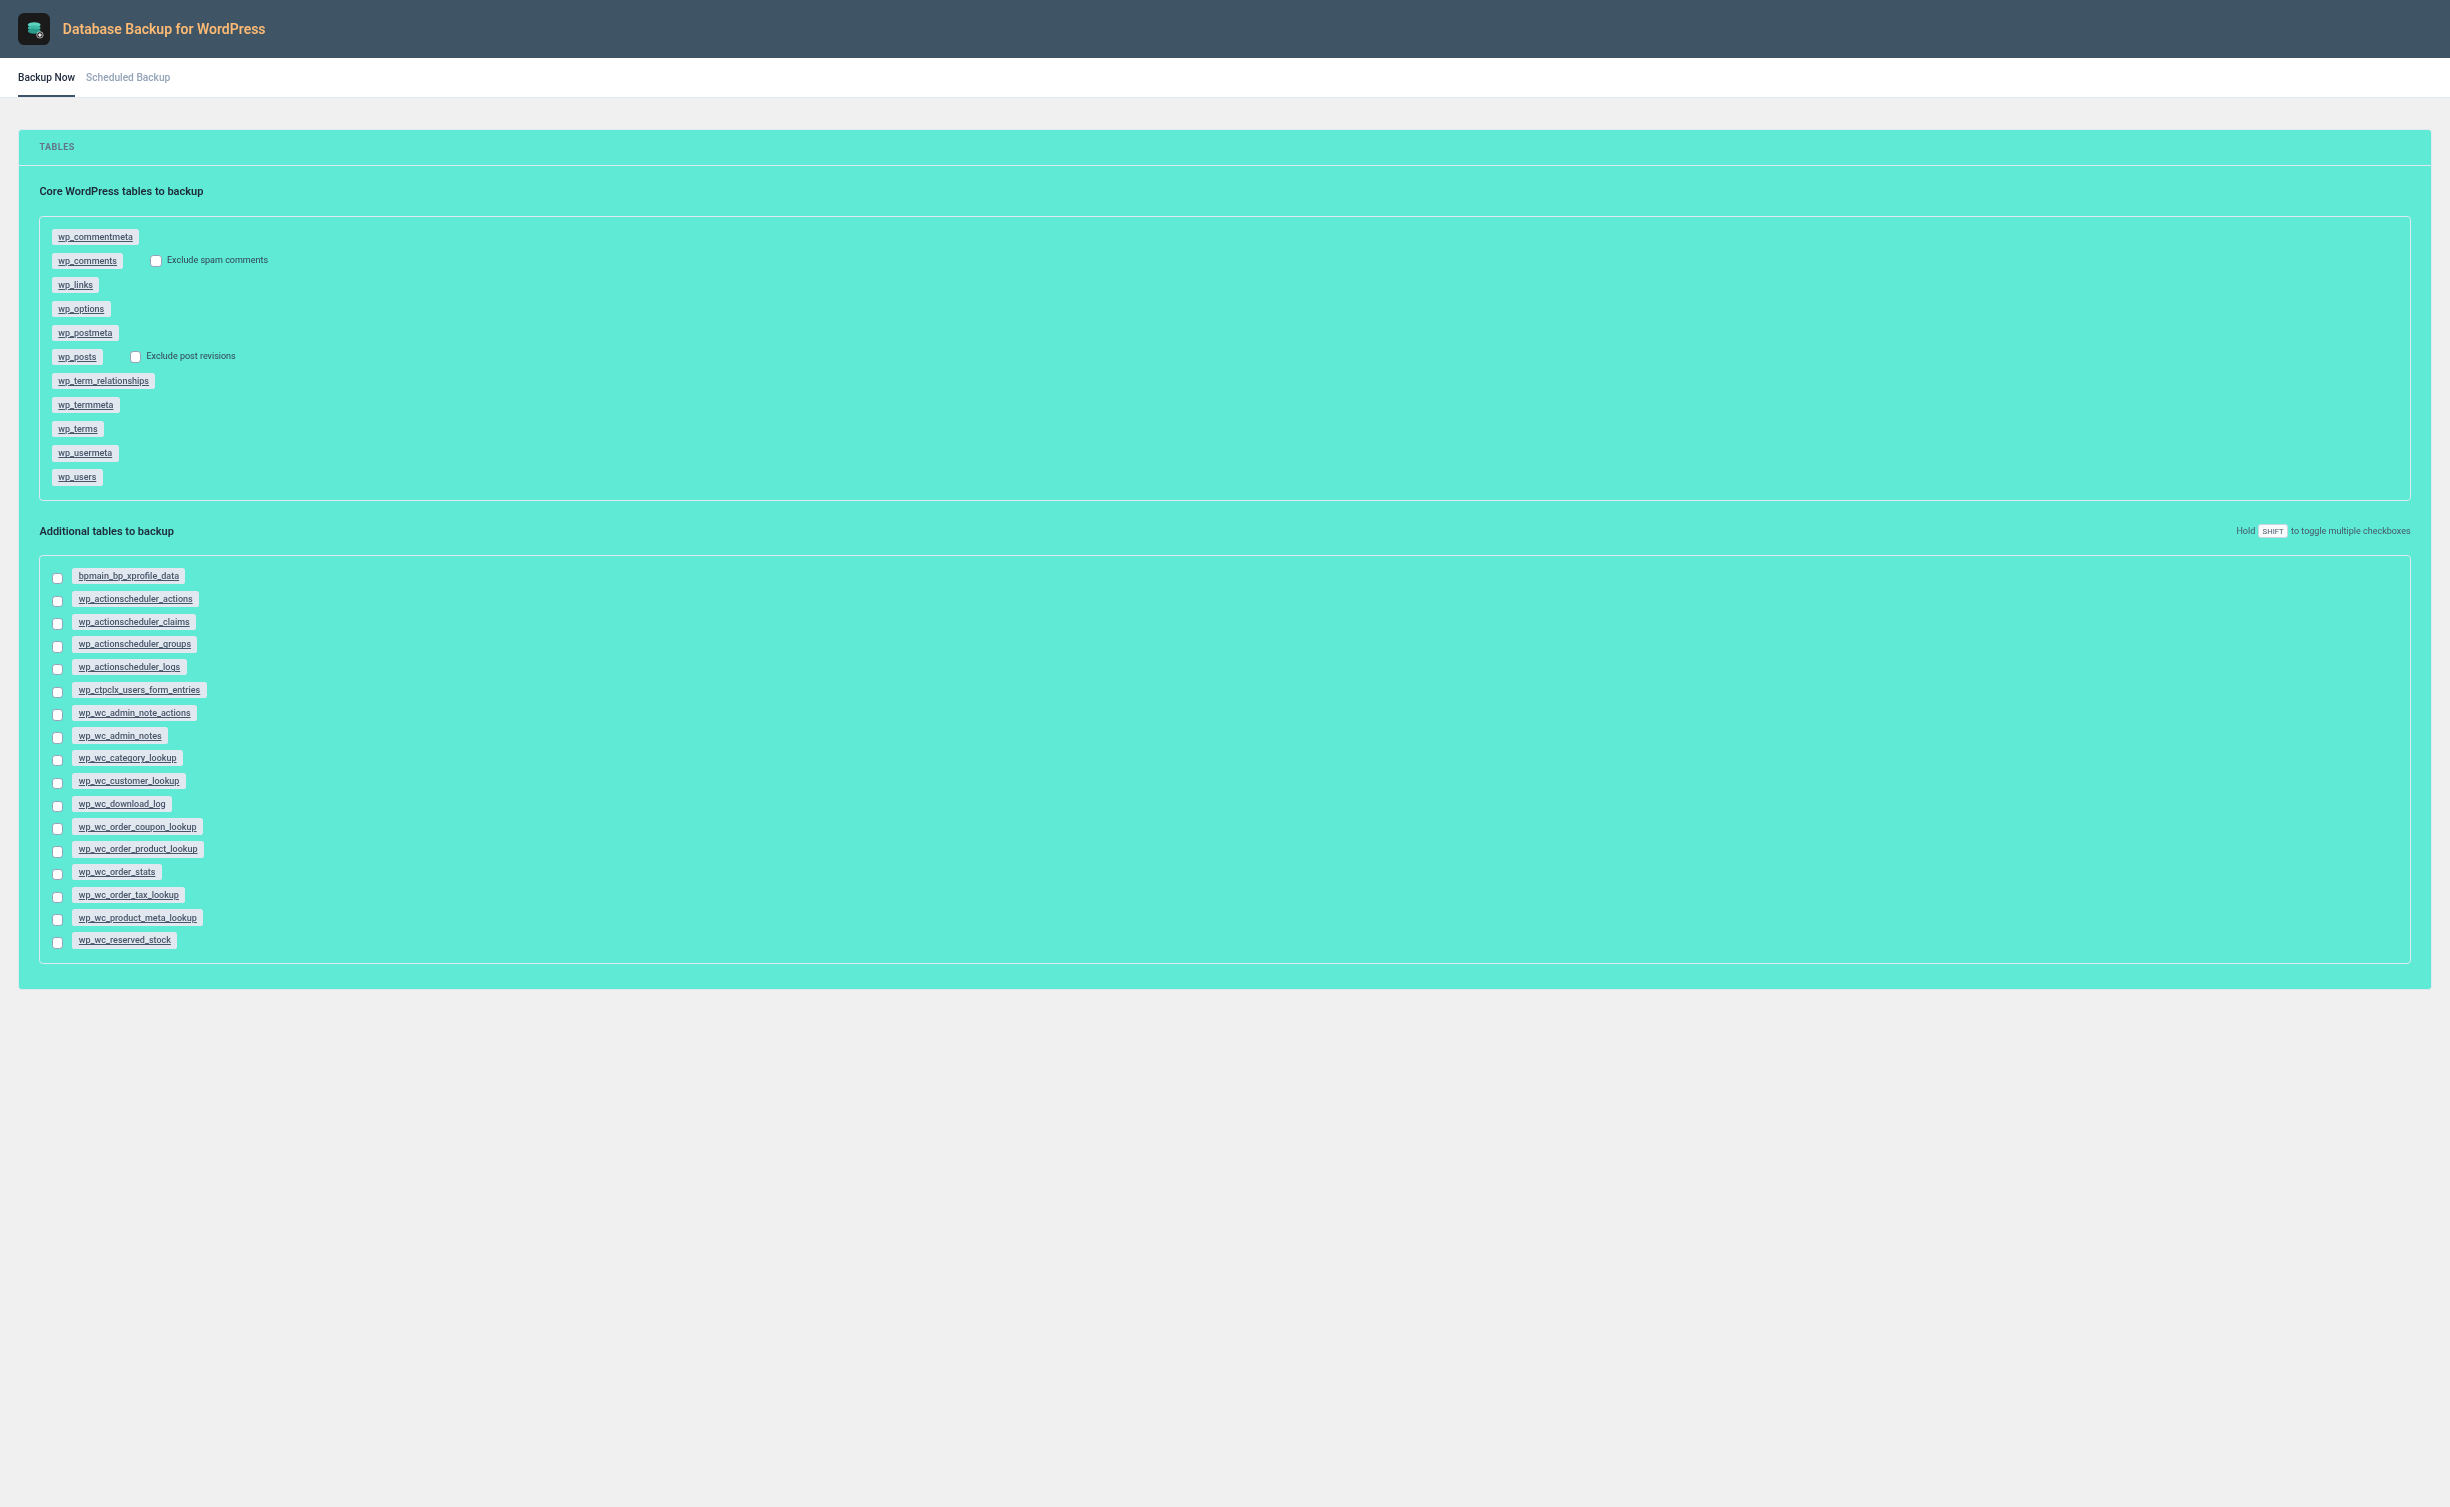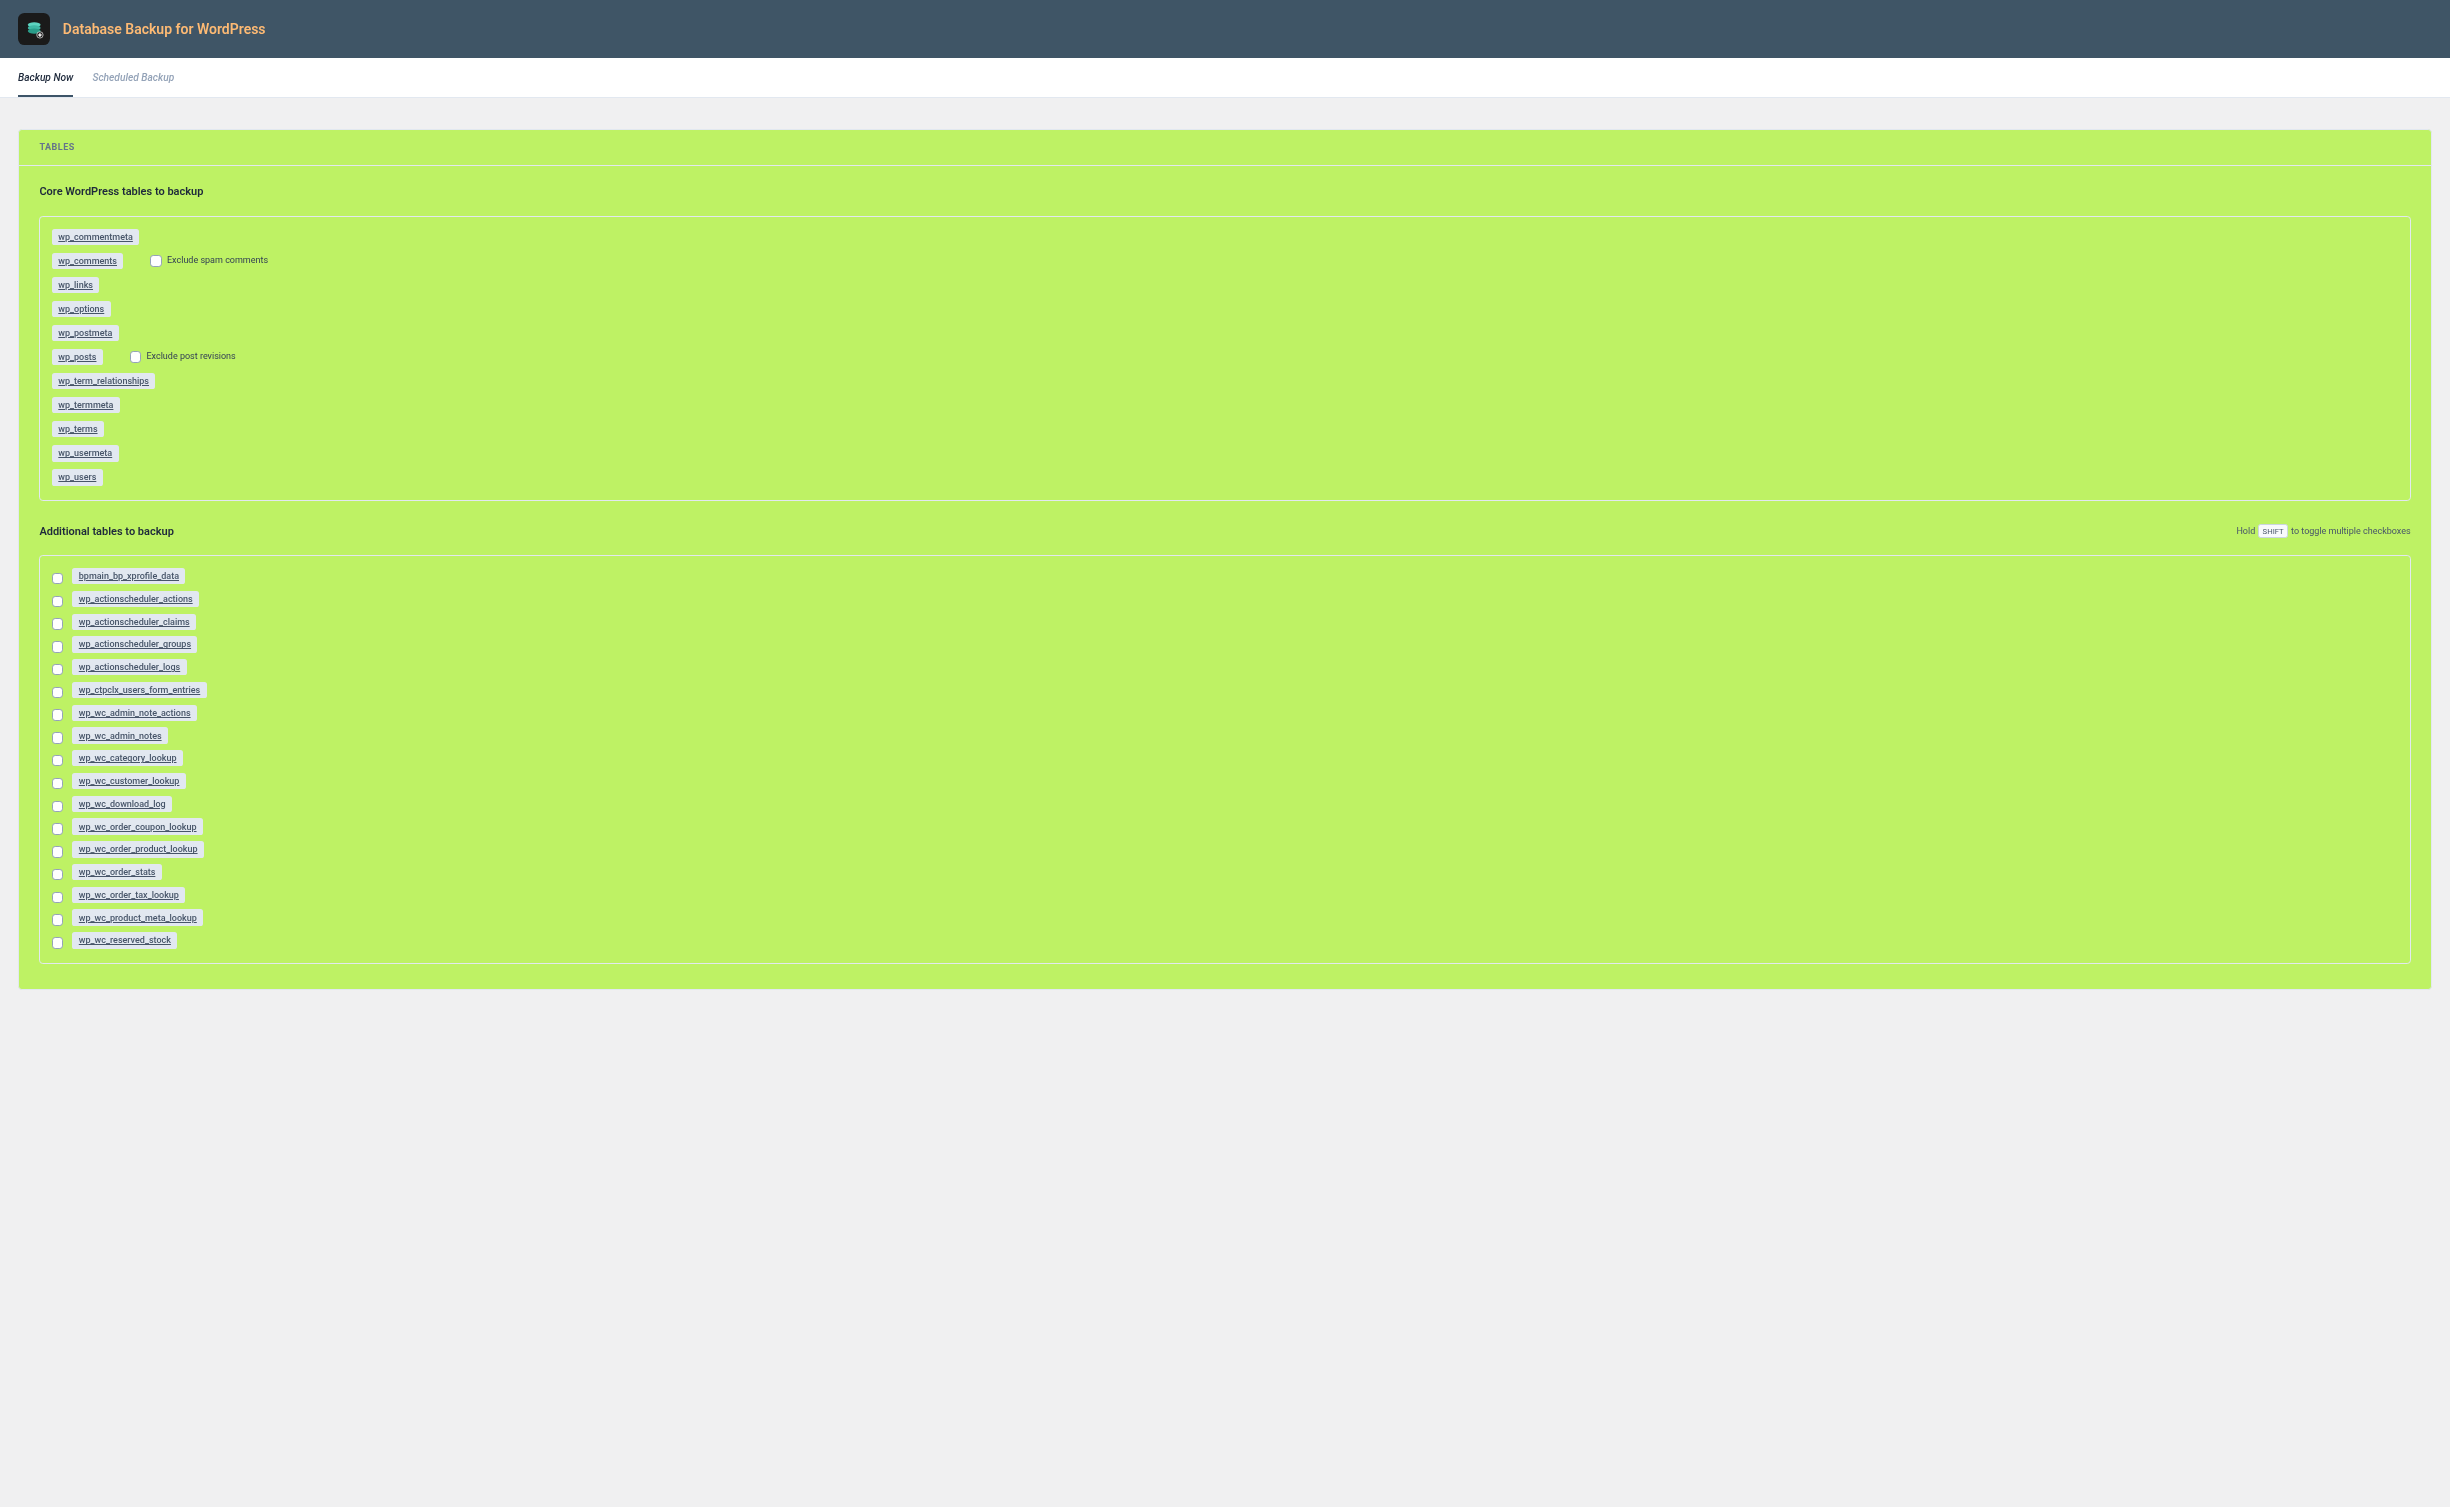--- a/index.html
+++ b/index.html
@@ -28,23 +28,22 @@
     .app-icon svg { width: 20.4px; height: 20.4px; }
     .app-title {
       color: #fdba74;
       font-size: 14px;
       font-weight: 600;
     }
     .tabs {
       background: #fff;
       padding: 0 18px;
       display: flex;
-      gap: 19px;
+      gap: 11px;
       border-bottom: 0.6px solid #e2e8f0;
-      font-style: italic;
     }
     .tab {
       padding: 14px 0;
       font-size: 10.2px;
       font-weight: 500;
       color: #94a3b8;
       cursor: pointer;
       position: relative;
     }
     .tab.active {
@@ -52,21 +51,21 @@
     }
     .tab.active::after {
       content: "";
       position: absolute;
       left: 0; right: 0; bottom: -0.6px;
       height: 1.9px;
       background: #3d5468;
     }
     .content { padding: 31px 18px; }
     .panel {
-      background: #bef264;
+      background: #5eead4;
       border: 0.6px solid #e2e8f0;
       border-radius: 3.8px;
       overflow: hidden;
     }
     .panel-header {
       padding: 12.8px 20.4px;
       border-bottom: 0.6px solid #e2e8f0;
     }
     .panel-header-title {
       font-size: 9px;

